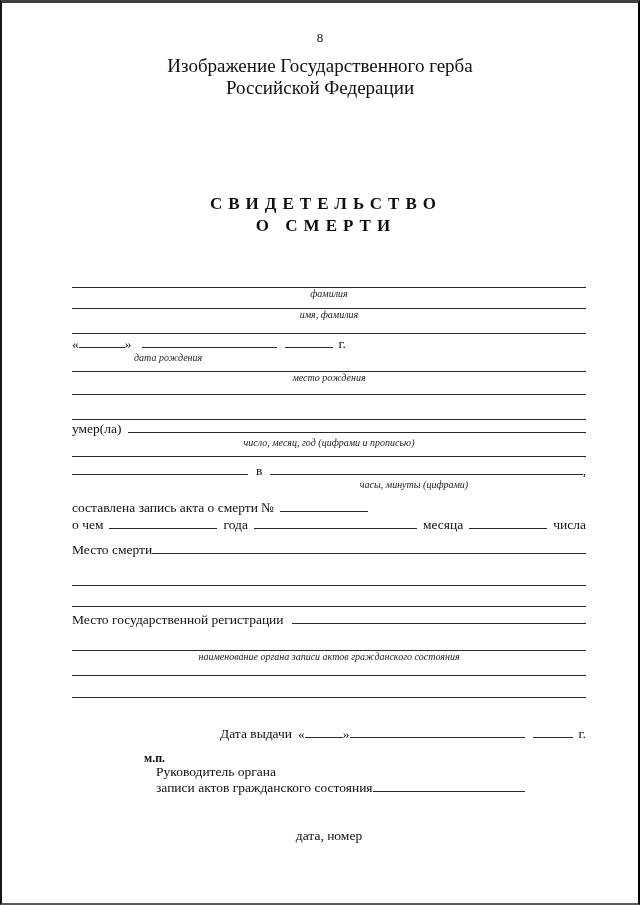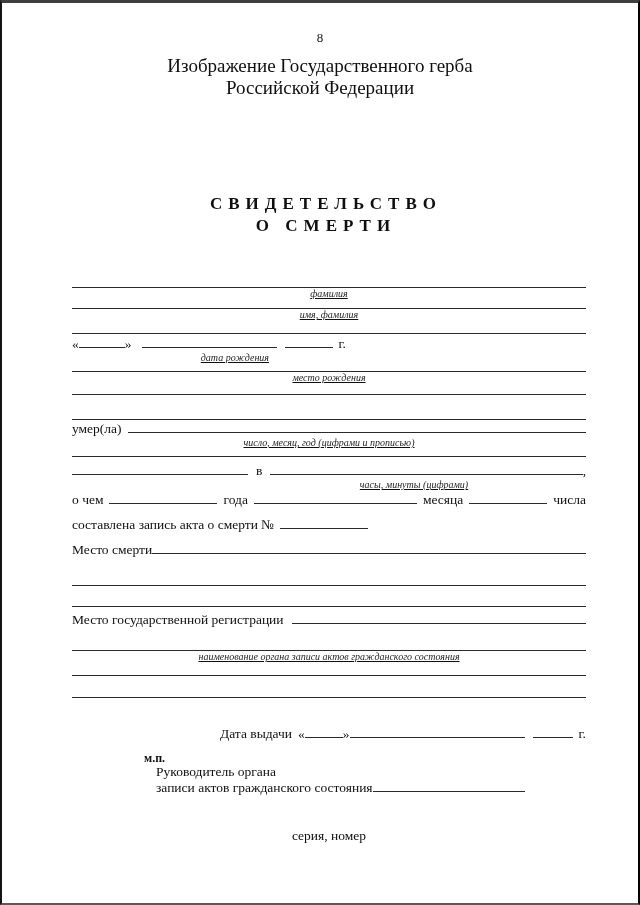--- a/index.html
+++ b/index.html
@@ -19,21 +19,21 @@
   }
   .center { text-align:center; }
   .page-num { margin-top:27px; font-size:13px; }
   .emblem-caption { margin-top:9px; font-size:19px; line-height:1.18; }
   .doc-title { margin-top:93px; font-size:17px; font-weight:bold; letter-spacing:6px; line-height:1.3;padding-left:12px; }
 
   .form { margin-top:50px; padding:0 52px 0 70px; font-size:13.5px; }
 
   .rule { border-bottom:1px solid #2a2a2a; height:0; }
   .sub { font-style:italic; font-size:10px; color:#1c1c1c; line-height:12px; display:block; }
-  .sub-row { line-height:12px;text-decoration:underline; }
+  .sub-row { line-height:12px; }
 
   .frow { display:flex; align-items:baseline; white-space:nowrap; }
   .blank { display:inline-block; border-bottom:1px solid #2a2a2a; }
   .fill { flex:1 1 auto; border-bottom:1px solid #2a2a2a; }
   .t { flex:0 0 auto; }
   .sp { display:inline-block; width:6px; }
 </style>
 </head>
 <body>
 
@@ -69,21 +69,21 @@
       <span class="t">«</span>
         <span class="blank" style="width:46px"></span>
         <span class="t">»</span>
       <span class="sp" style="width:10px"></span>
       <span class="blank" style="width:135px"></span>
       <span class="sp" style="width:8px"></span>
       <span class="blank" style="width:48px"></span>
       <span class="sp"></span>
       <span class="t">г.</span>
     </div>
-    <div class="sub-row" style="margin-left:62px;width:135px;text-align:right">
+    <div class="sub-row" style="margin-left:62px;width:135px;text-align:left">
         <span class="sub">дата рождения</span>
       </div>
 
     <div class="rule" style="margin-top:7px"></div>
     <div class="sub-row center">
         <span class="sub">место рождения</span>
       </div>
 
     <div class="rule" style="margin-top:10px"></div>
     <div class="rule" style="margin-top:24px"></div>
@@ -104,40 +104,40 @@
       <span class="sp" style="width:8px"></span>
       <span class="t">в</span>
       <span class="sp" style="width:8px"></span>
       <span class="fill"></span>
       <span class="t">,</span>
     </div>
     <div class="sub-row" style="margin-left:192px;width:300px;text-align:center">
         <span class="sub">часы, минуты (цифрами)</span>
       </div>
 
+    <div class="frow" style="margin-top:9px">
+      <span class="t">составлена запись акта о смерти №</span>
+      <span class="sp"></span>
+      <span class="blank" style="width:88px"></span>
+    </div>
+
     <div class="frow" style="margin-top:1px">
       <span class="t">о чем</span>
       <span class="sp"></span>
       <span class="blank" style="width:108px"></span>
       <span class="sp"></span>
       <span class="t">года</span>
       <span class="sp"></span>
       <span class="fill"></span>
       <span class="sp"></span>
       <span class="t">месяца</span>
       <span class="sp"></span>
       <span class="blank" style="width:78px"></span>
       <span class="sp"></span>
       <span class="t">числа</span>
-    </div>
-
-    <div class="frow" style="margin-top:9px">
-      <span class="t">составлена запись акта о смерти №</span>
-      <span class="sp"></span>
-      <span class="blank" style="width:88px"></span>
     </div>
 
     <div class="frow" style="margin-top:9px">
       <span class="t">Место смерти</span>
       <span class="fill"></span>
     </div>
 
     <div class="rule" style="margin-top:27px"></div>
     <div class="rule" style="margin-top:20px"></div>
 
@@ -170,16 +170,16 @@
 
     <div style="margin-top:9px;margin-left:72px;font-weight:bold;font-size:12px">м.п.</div>
     <div style="margin-left:84px;margin-top:-2px">
       <div>Руководитель органа</div>
       <div class="frow">
         <span class="t">записи актов гражданского состояния</span>
         <span class="blank" style="width:152px"></span>
       </div>
     </div>
 
-    <div class="center" style="margin-top:32px">серия, номер</div>
+    <div class="center" style="margin-top:32px">дата, номер</div>
 
   </div>
 </div>
 
 </body></html>

